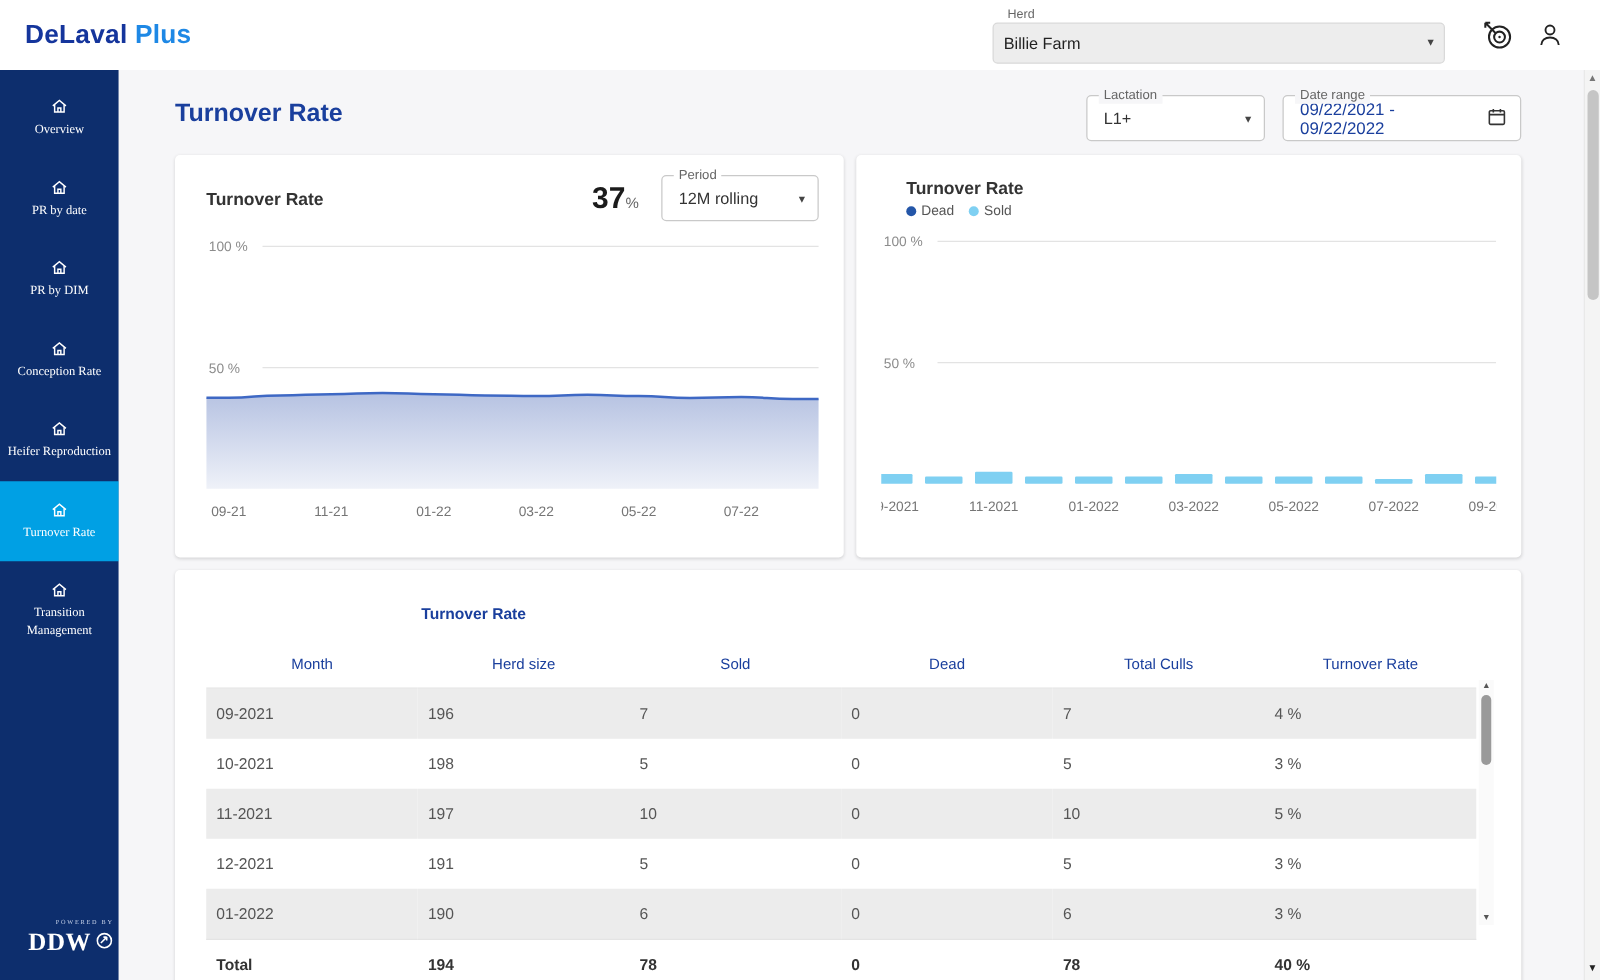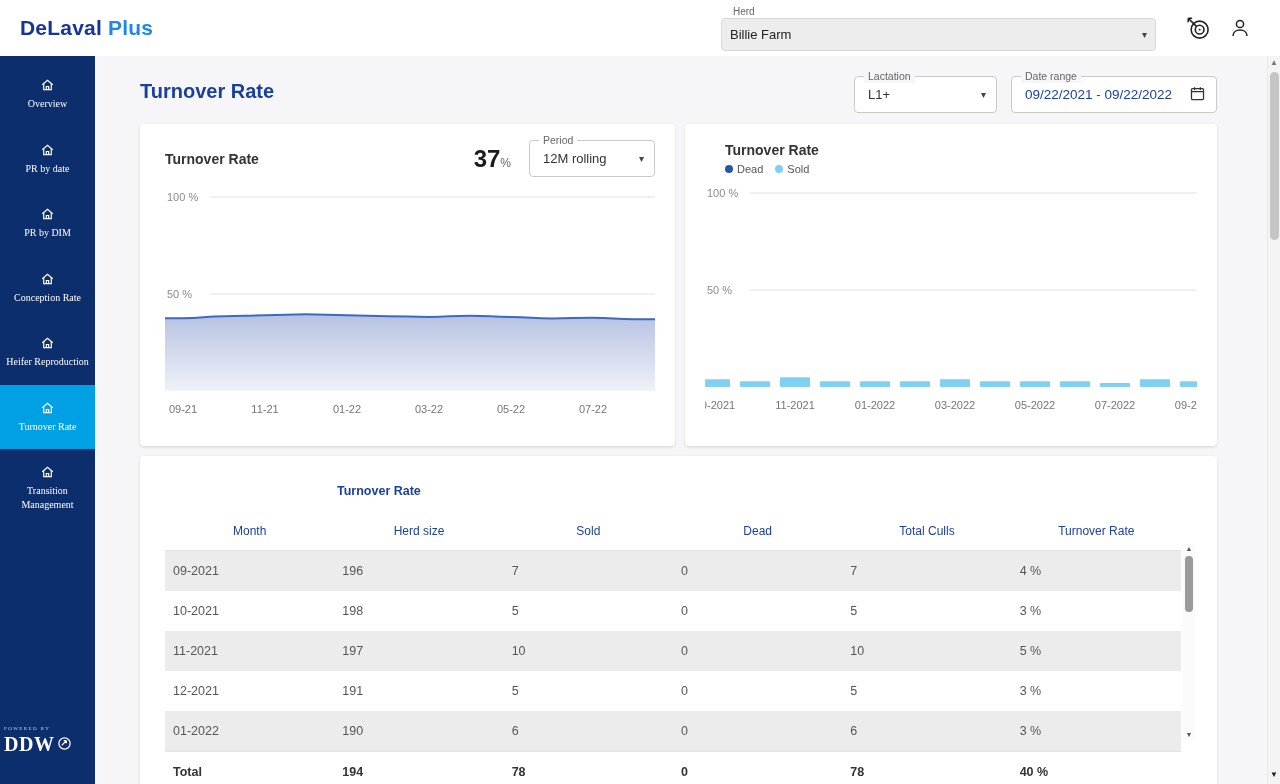--- a/index.html
+++ b/index.html
@@ -5,47 +5,47 @@
   * { margin:0; padding:0; box-sizing:border-box; }
   html,body { width:1280px; height:784px; overflow:hidden; font-family:"Liberation Sans",sans-serif; background:#fff; }
   body { position:relative; }
 
   
   .topbar { height:56px; display:flex; align-items:center; justify-content:space-between; padding:0 26px 0 20px; background:#fff; }
   .logo { font-size:21px; font-weight:bold; letter-spacing:.2px; white-space:nowrap; }
   .logo-primary { color:#15359c; }
   .logo-secondary { color:#1e88e5; }
   .topbar-right { display:flex; align-items:center; gap:14px; }
-  .herd-field { width:435px; margin-right:14px; }
+  .herd-field { width:362px; margin-right:14px; }
   .field-label-sm { font-size:10px; color:#666; margin:0 0 1px 12px; display:block; line-height:1.1; }
   .herd-box { height:33px; background:#ededed; border:1px solid #d9d9d9; border-radius:4px; display:flex; align-items:center; justify-content:space-between; padding:0 8px; font-size:13px; color:#222; cursor:pointer; }
   .chevron { font-size:10px; color:#444; }
   .icon-btn { width:28px; height:28px; display:flex; align-items:center; justify-content:center; cursor:pointer; }
 
   
   .layout { display:flex; height:728px; }
   .sidebar { width:95px; background:#0d2e6d; color:#fff; display:flex; flex-direction:column; padding-top:6px; flex:none;font-family:Liberation Serif, serif; }
   .nav-item { padding:16px 5px; text-align:center; cursor:pointer; }
   .nav-item.active { background:#00a0e4; }
   .nav-icon svg { display:block; margin:0 auto 5px; }
   .nav-label { font-size:10px; line-height:1.35; display:block; color:#fff; }
-  .sidebar-footer { margin-top:auto; padding:8px 4px 28px; text-align:left; }
+  .sidebar-footer { margin-top:auto; padding:8px 4px 18px; text-align:right; }
   .powered { font-size:5px; letter-spacing:1.4px; color:#c9d4ea; display:block; margin-bottom:2px; }
   .ddw { font-size:20px; font-weight:bold; letter-spacing:.5px; display:inline-flex; align-items:center; gap:3px; color:#fff; }
   .main { flex:1; background:#f6f6f8; padding:0 63px 0 45px; overflow:hidden; }
 
   
   .page-header { display:flex; justify-content:space-between; margin-top:8px; height:48px; }
   .page-title { font-size:20px; font-weight:bold; color:#1a3f9d; margin-top:16px; }
   .filters { display:flex; gap:14px; margin-top:12px; }
   .outlined-field { position:relative; height:37px; background:#fff; border:1px solid #c9c9c9; border-radius:4px; display:flex; align-items:center; justify-content:space-between; padding:0 10px 0 13px; font-size:13px; color:#333; cursor:pointer; }
   .outlined-field .float-label { position:absolute; top:-7px; left:9px; font-size:10.5px; color:#666; background:#f6f6f8; padding:0 4px; line-height:1.2; white-space:nowrap; }
   .on-white .float-label { background:#fff; }
   .lactation-field { width:143px;gap:24px; }
-  .date-field { width:206px; color:#1a3f9d; font-size:13.5px; }
+  .date-field { width:191px; color:#1a3f9d; font-size:13.5px; }
   .date-field svg { flex:none; margin-left:8px; }
 
   
   .cards-row { display:flex; gap:10px; margin-top:12px; }
   .card { background:#fff; border-radius:4px; box-shadow:0 1px 3px rgba(0,0,0,.14); }
   .line-card { width:535px; height:322px; padding:16px 20px 0 25px; flex:none; }
   .bar-card { flex:1; height:322px; padding:14px 20px 0 20px; overflow:hidden; }
   .line-card-header { display:flex; align-items:center; margin-bottom:8px; }
   .card-title { font-size:14px; font-weight:bold; color:#333; }
   .big-value { margin-left:auto; margin-right:18px; font-size:24px; font-weight:bold; color:#1b1b1b; white-space:nowrap; }

